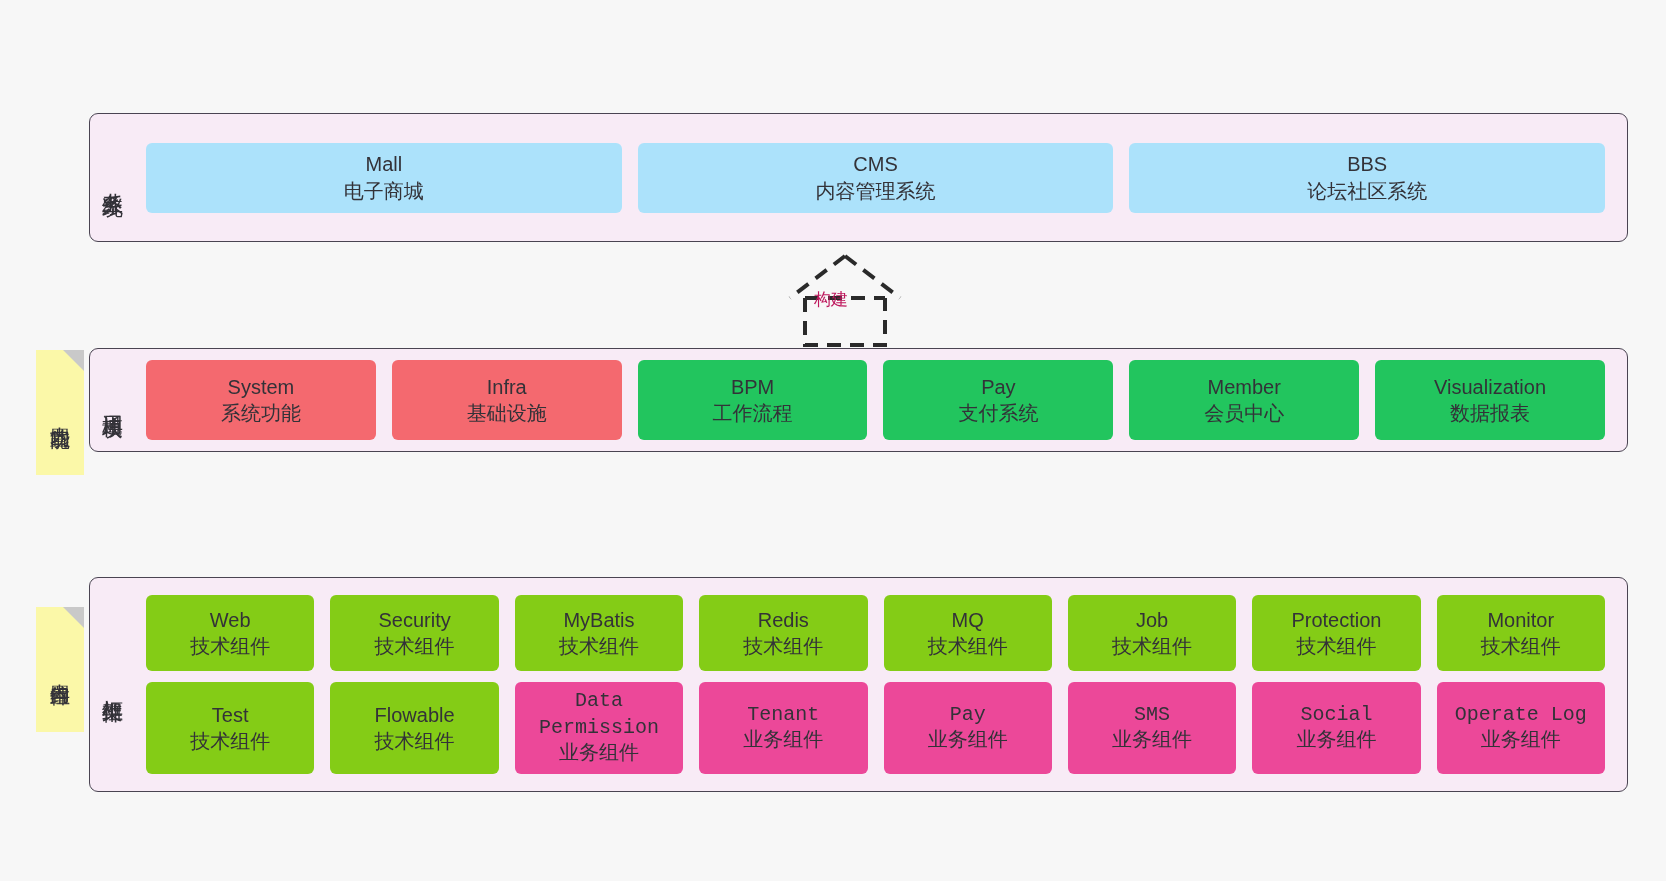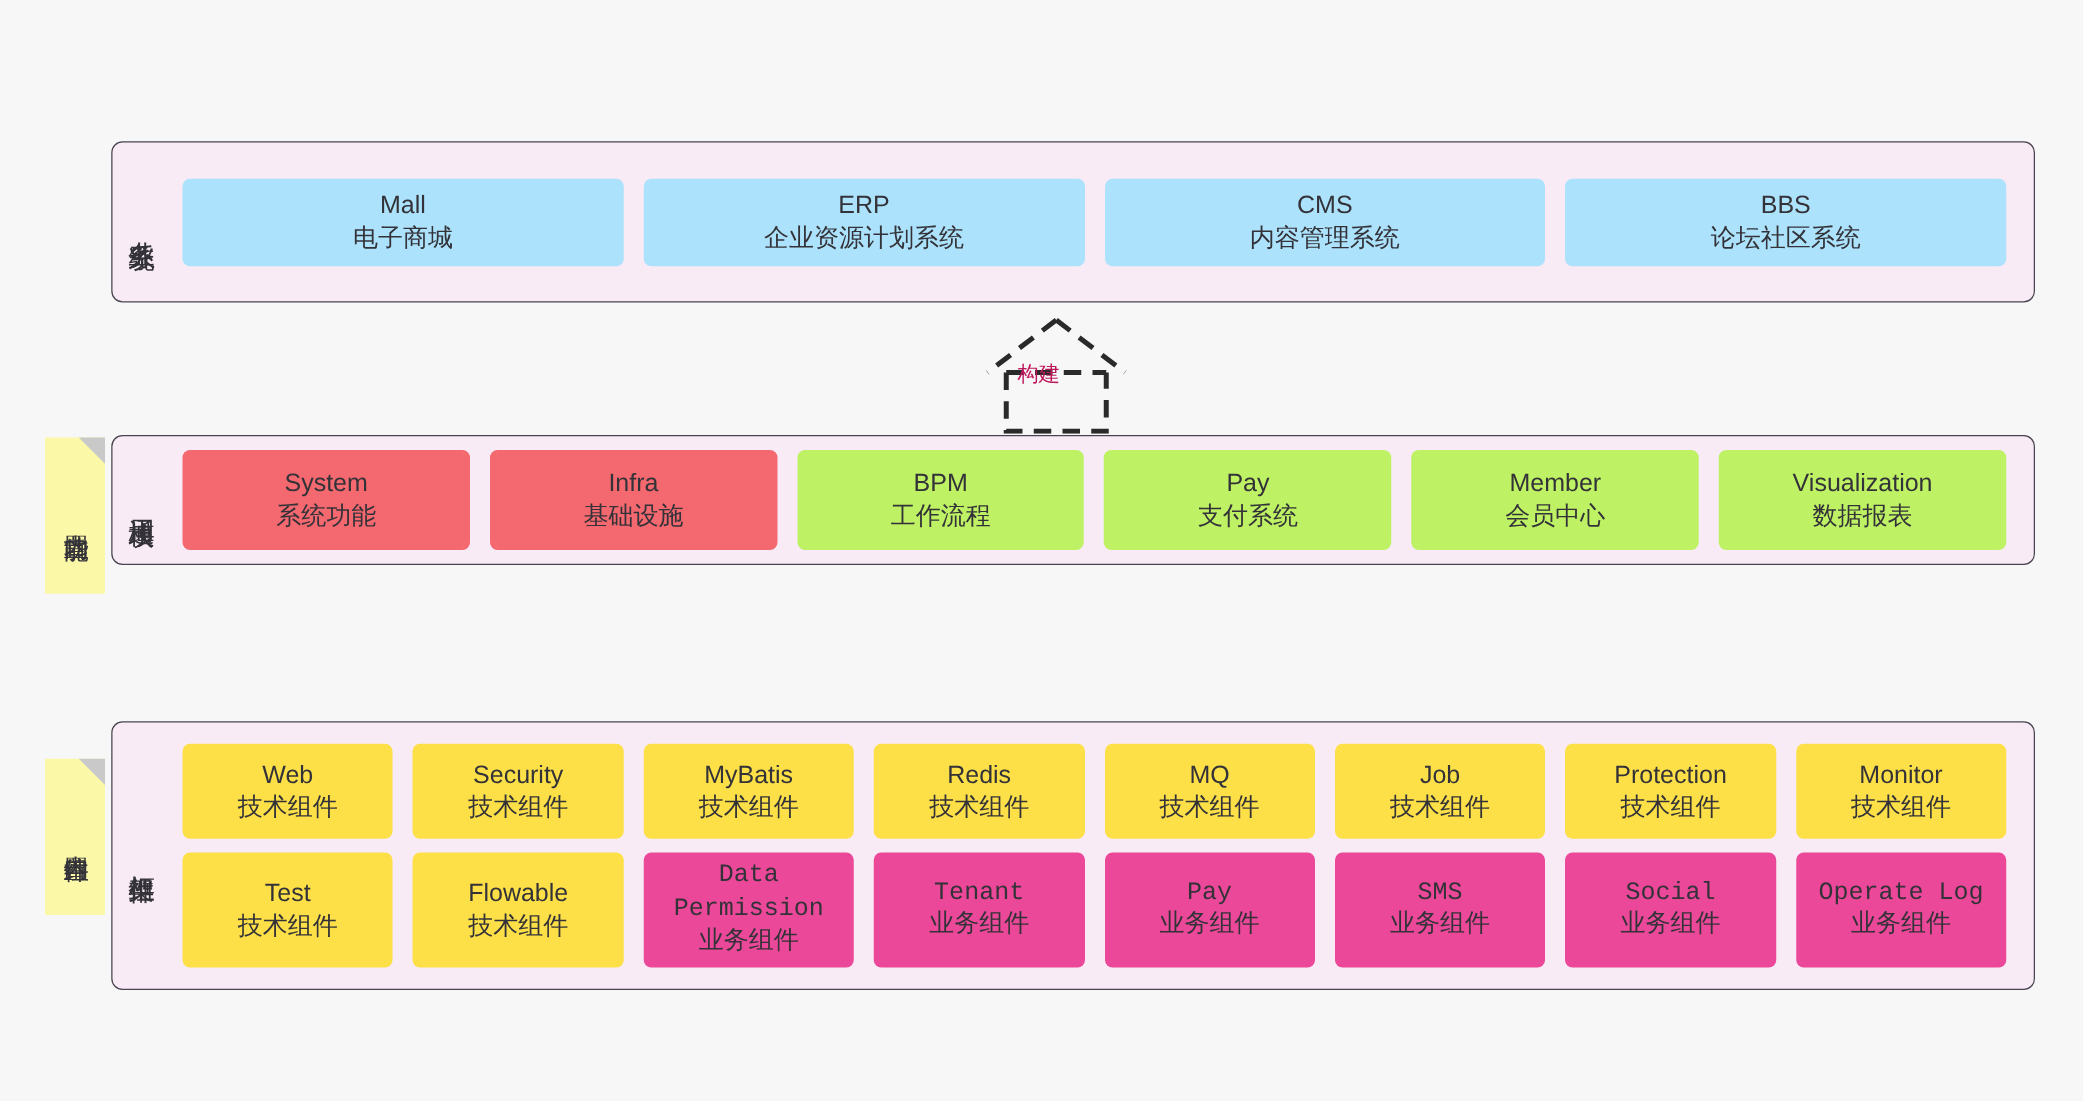--- a/index.html
+++ b/index.html
@@ -78,22 +78,22 @@
     text-align: center;
     color: #333238;
     padding: 6px 4px;
     box-sizing: border-box;
   }
   .cell .t1 { white-space: normal; }
   .cell .t2 { white-space: nowrap; }
 
   .c-blue      { background: #ace2fb; }
   .c-red       { background: #f4696f; }
-  .c-pink      { background: #bef264; }
-  .c-green     { background: #fde047; }
+  .c-pink      { background: #22c55e; }
+  .c-green     { background: #84cc16; }
   .c-lightgreen{ background: #ec4899; font-family: Liberation Mono, monospace; }
 
   
   #layer-business {
     left: 89px;  top: 113px;
     width: 1539px; height: 129px;
   }
   #layer-business .cell { min-height: 70px; }
 
   
@@ -177,26 +177,20 @@
     <div class="layer-body">
 
       <div class="cellwrap">
         <div class="cell c-blue">
           <div class="t1">Mall</div>
           <div class="t2">电子商城</div>
         </div>
       </div>
 
 
-      <div class="cellwrap">
-        <div class="cell c-blue">
-          <div class="t1">ERP</div>
-          <div class="t2">企业资源计划系统</div>
-        </div>
-      </div>
 
 
       <div class="cellwrap">
         <div class="cell c-blue">
           <div class="t1">CMS</div>
           <div class="t2">内容管理系统</div>
         </div>
       </div>
 
       <div class="cellwrap">

